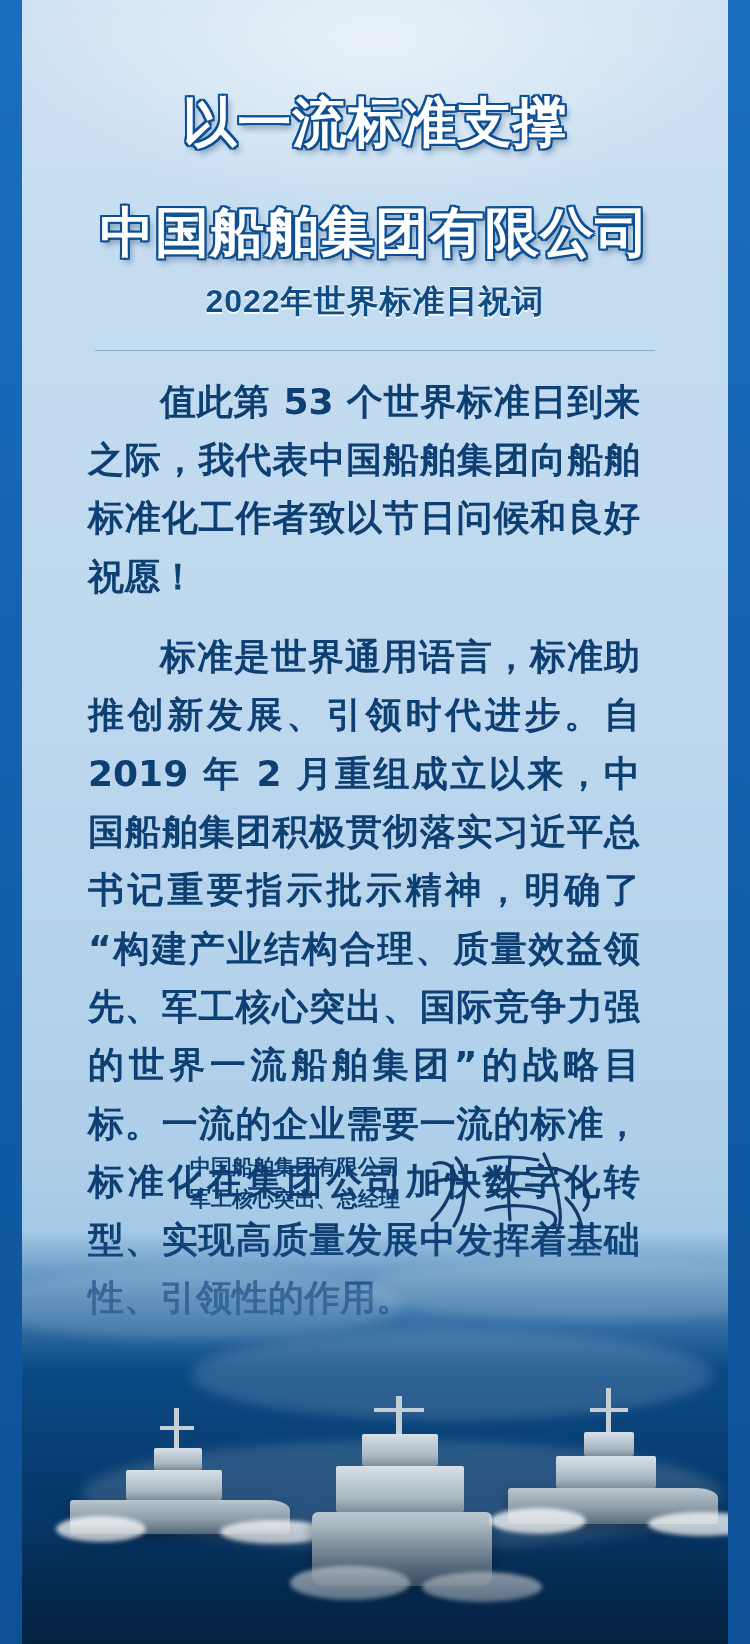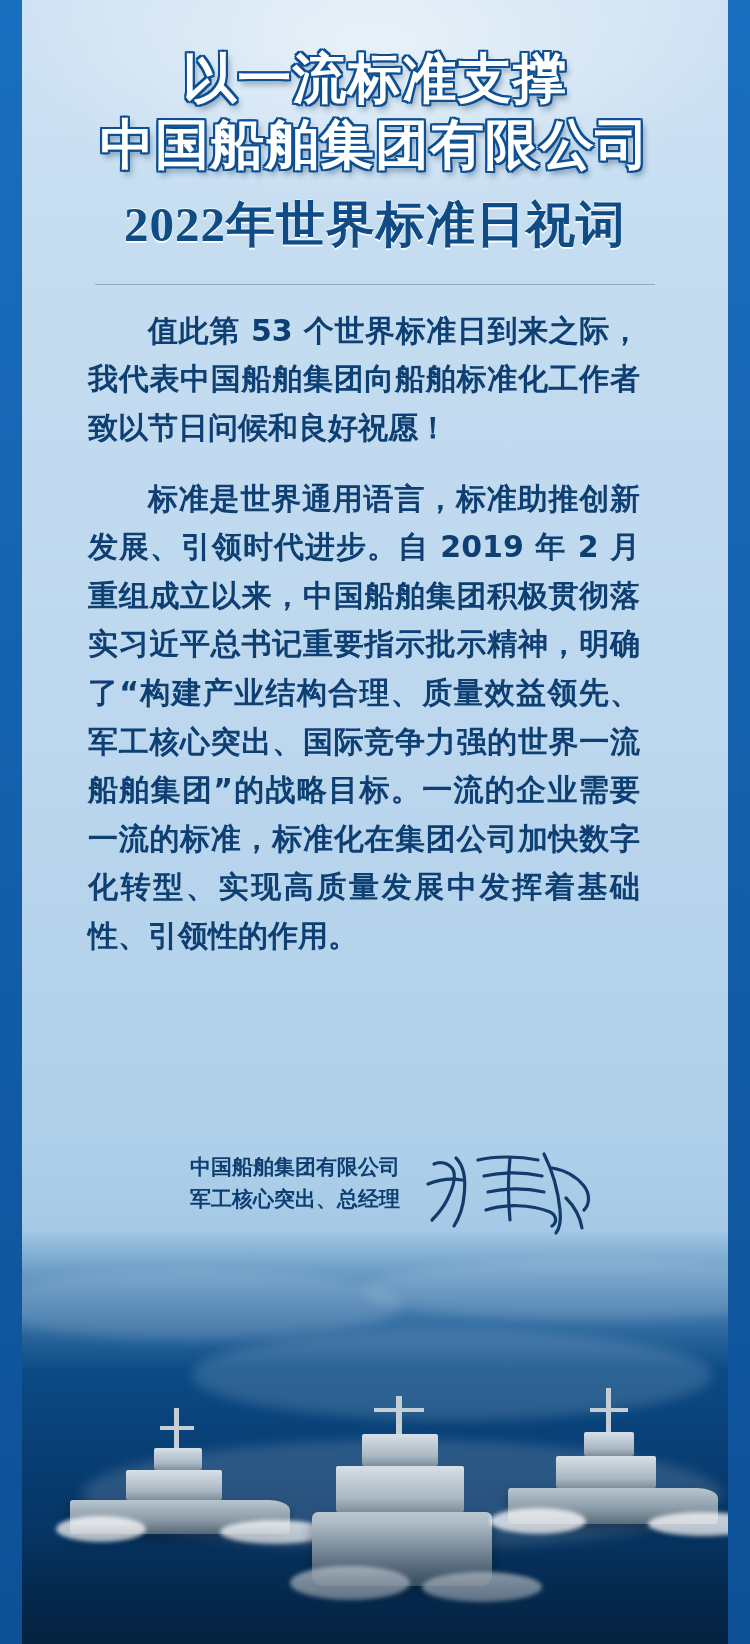--- a/index.html
+++ b/index.html
@@ -63,45 +63,45 @@
     font-size: 54px;
     line-height: 1.22;
     letter-spacing: 1px;
     color: #ffffff;
     text-shadow:
        2px 0 0 #0d4f93, -2px 0 0 #0d4f93, 0 2px 0 #0d4f93, 0 -2px 0 #0d4f93,
        2px 2px 0 #0d4f93, -2px 2px 0 #0d4f93, 2px -2px 0 #0d4f93, -2px -2px 0 #0d4f93,
        3px 5px 6px rgba(10,50,92,0.45);
     margin: 0;
   }
-  .title-line { display: block; }
+  .title-line { display: block; margin-top: 44px; }
 
   .subtitle {
     margin: 14px 0 0 0;
-    font-family: Liberation Serif, serif;
-    font-weight: bold;
-    font-size: 49px;
+    font-family: Liberation Sans, sans-serif;
+    font-weight: bold;
+    font-size: 32px;
     letter-spacing: 1px;
     color: #0f4c86;
     text-shadow: 0 2px 0 rgba(255,255,255,0.85), 0 -1px 0 rgba(255,255,255,0.6);
   }
 
   .divider {
     margin: 26px auto 0 auto;
     width: 560px;
     height: 1px;
     background: rgba(30,80,130,0.35);
   }
 
   .body-text {
     position: relative;
     padding: 22px 88px 0 66px;
     color: #0e3f73;
     font-family: "DejaVu Sans", "Liberation Sans", sans-serif;
-    font-size: 30px;
+    font-size: 36px;
     line-height: 1.62;
     font-weight: bold;
     text-align: justify;
     text-justify: inter-ideograph;
   }
   .para {
     margin: 0 0 22px 0;
     text-indent: 2em;
   }
 

